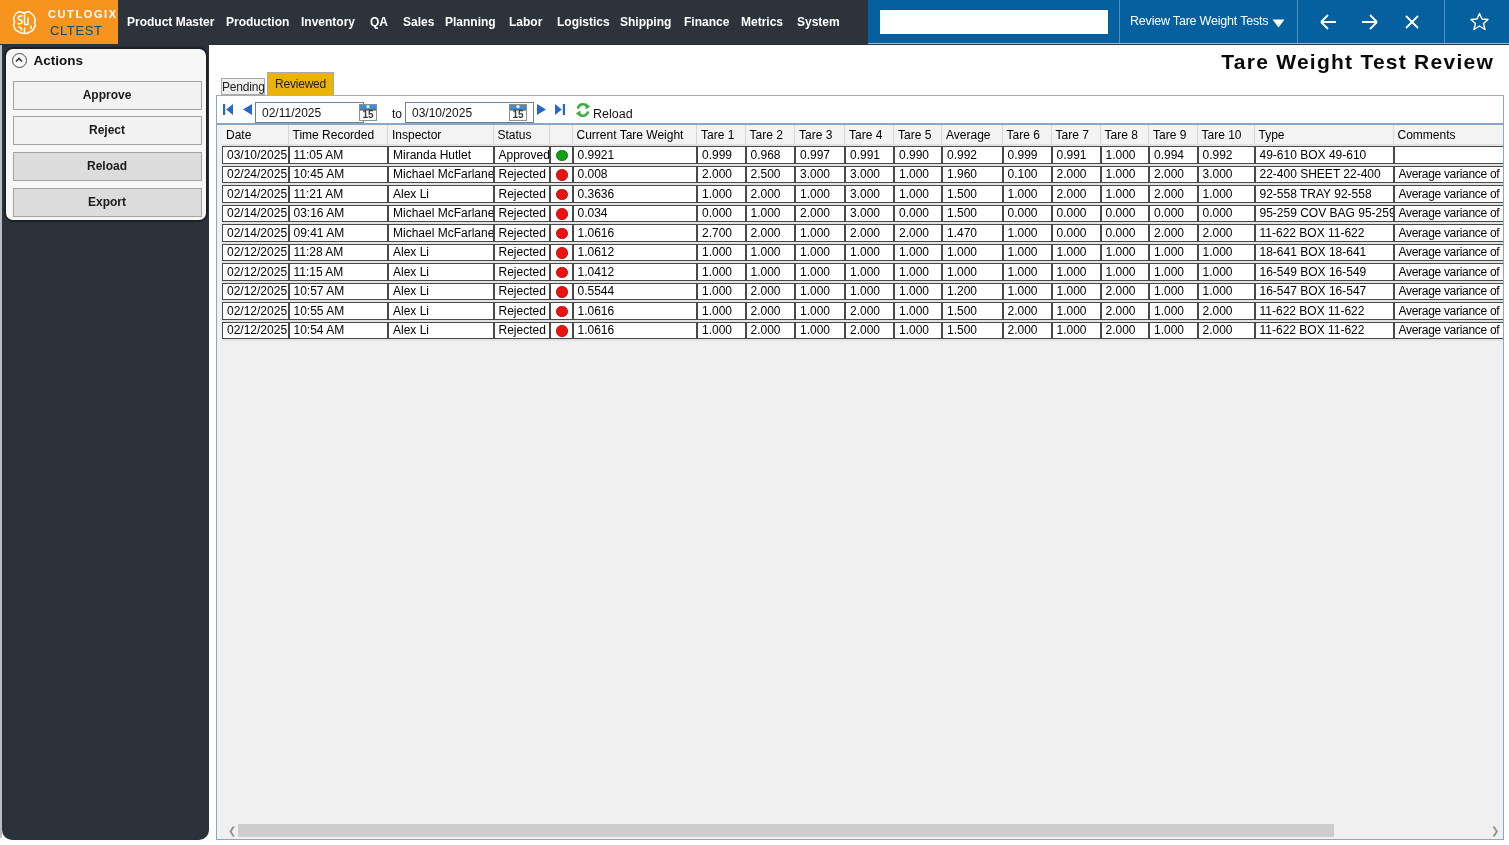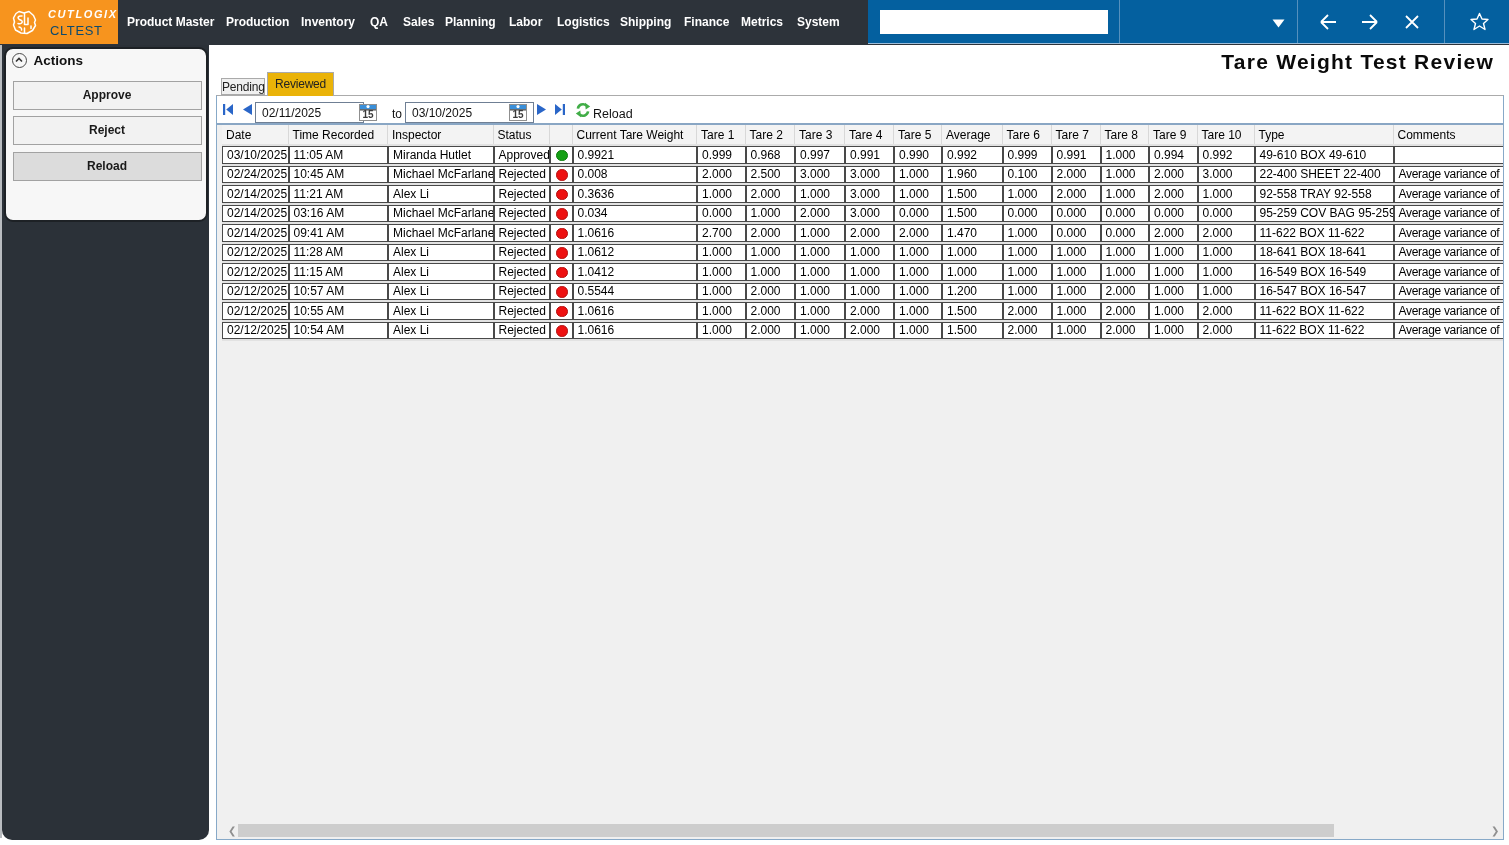--- a/index.html
+++ b/index.html
@@ -1,19 +1,19 @@
 <!DOCTYPE html>
 <html><head><meta charset="utf-8"><style>
 
 *{margin:0;padding:0;box-sizing:border-box}
 body{width:1509px;height:845px;position:relative;font-family:"Liberation Sans",sans-serif;background:#fff;overflow:hidden}
 .abs{position:absolute}
 #topbar{left:0;top:0;width:1509px;height:45px;background:#2d333a}
 #logo{left:0;top:0;width:118px;height:44px;background:#f7941e}
-#logotxt1{left:48px;top:8px;color:#fff;font-size:11px;font-weight:bold;font-style:italic;letter-spacing:1.6px}
+#logotxt1{left:48px;top:8px;color:#fff;font-size:11px;font-weight:bold;letter-spacing:1.6px}
 #logotxt2{left:50px;top:23px;color:#0c4a6e;font-size:13px;letter-spacing:0.6px}
 .mi{top:0;height:45px;line-height:45px;color:#fff;font-size:12px;font-weight:bold}
 #blue{left:868px;top:0;width:641px;height:44px;background:#04609f;border-bottom:1px solid #9dbdd9}
 #search{left:12px;top:10px;width:228px;height:24px;background:#fff;border:none;outline:none}
 .bdiv{top:0;width:1px;height:43px;background:#5590bd}
 #ddlabel{left:262px;top:0;height:43px;line-height:43px;color:#fff;font-size:12.5px;letter-spacing:-0.2px}
 #edge{left:0;top:45px;width:2px;height:793px;background:#b9bcc0}
 #sidebar{left:2px;top:45px;width:206.5px;height:795px;background:#2b3138;border-radius:0 0 10px 10px}
 #panel{left:1.5px;top:2px;width:204px;height:175px;background:#f7f7f7;border:2.5px solid #1d2125;border-radius:9px}
 #acthead{left:6px;top:4px;height:16px}
@@ -70,20 +70,21 @@
 <span class="mi abs" style="left:445px">Planning</span>
 <span class="mi abs" style="left:509px">Labor</span>
 <span class="mi abs" style="left:557px">Logistics</span>
 <span class="mi abs" style="left:620px">Shipping</span>
 <span class="mi abs" style="left:684px">Finance</span>
 <span class="mi abs" style="left:741px">Metrics</span>
 <span class="mi abs" style="left:797px">System</span>
 <div id="blue" class="abs">
 <input id="search" class="abs" type="text" style="">
 <div class="bdiv abs" style="left:251px"></div>
+<span id="ddlabel" class="abs">Review Tare Weight Tests</span>
 <svg class="abs" style="left:404px;top:19px" width="13" height="9" viewBox="0 0 13 9">
       <path d="M0.5 0.5 L12.5 0.5 L6.5 8.5 Z" fill="#fff"></path>
     </svg>
 <div class="bdiv abs" style="left:429px"></div>
 <svg class="abs" style="left:451px;top:13px" width="18" height="18" viewBox="0 0 18 18">
       <path d="M17 9 L2 9 M2 9 L9 2 M2 9 L9 16" stroke="#fff" stroke-width="1.8" fill="none"></path>
     </svg>
 <svg class="abs" style="left:493px;top:13px" width="18" height="18" viewBox="0 0 18 18">
       <path d="M1 9 L16 9 M16 9 L9 2 M16 9 L9 16" stroke="#fff" stroke-width="1.8" fill="none"></path>
     </svg>
@@ -102,20 +103,21 @@
         <div id="actcirc" class="abs">
           <svg width="12" height="12" viewBox="0 0 12 12" style="position:absolute;left:0;top:0">
             <path d="M3 7.5 L6 4.5 L9 7.5" stroke="#333" stroke-width="1.6" fill="none"></path>
           </svg>
         </div>
         <div id="acttxt" class="abs">Actions</div>
       </div>
 <div class="abtn lite abs" style="top:31.5px">Approve</div>
 <div class="abtn lite abs" style="top:67.4px">Reject</div>
 <div class="abtn dark abs" style="top:103.3px">Reload</div>
+<div class="abtn dark abs" style="top:139.2px">Export</div>
 </div>
   </div>
 <div id="title" class="abs">Tare Weight Test Review</div>
 <div id="tab1" class="tab abs">Pending</div>
 <div id="tab2" class="tab abs">Reviewed</div>
 <div id="pane" class="abs">
 <div id="toolbar" class="abs">
 <svg class="abs" style="left:6px;top:8px" width="10" height="11" viewBox="0 0 10 11">
         <rect x="0" y="0" width="2.2" height="11" fill="#2a66c8"></rect>
         <path d="M10 0 L10 11 L3.2 5.5 Z" fill="#2a66c8"></path>

